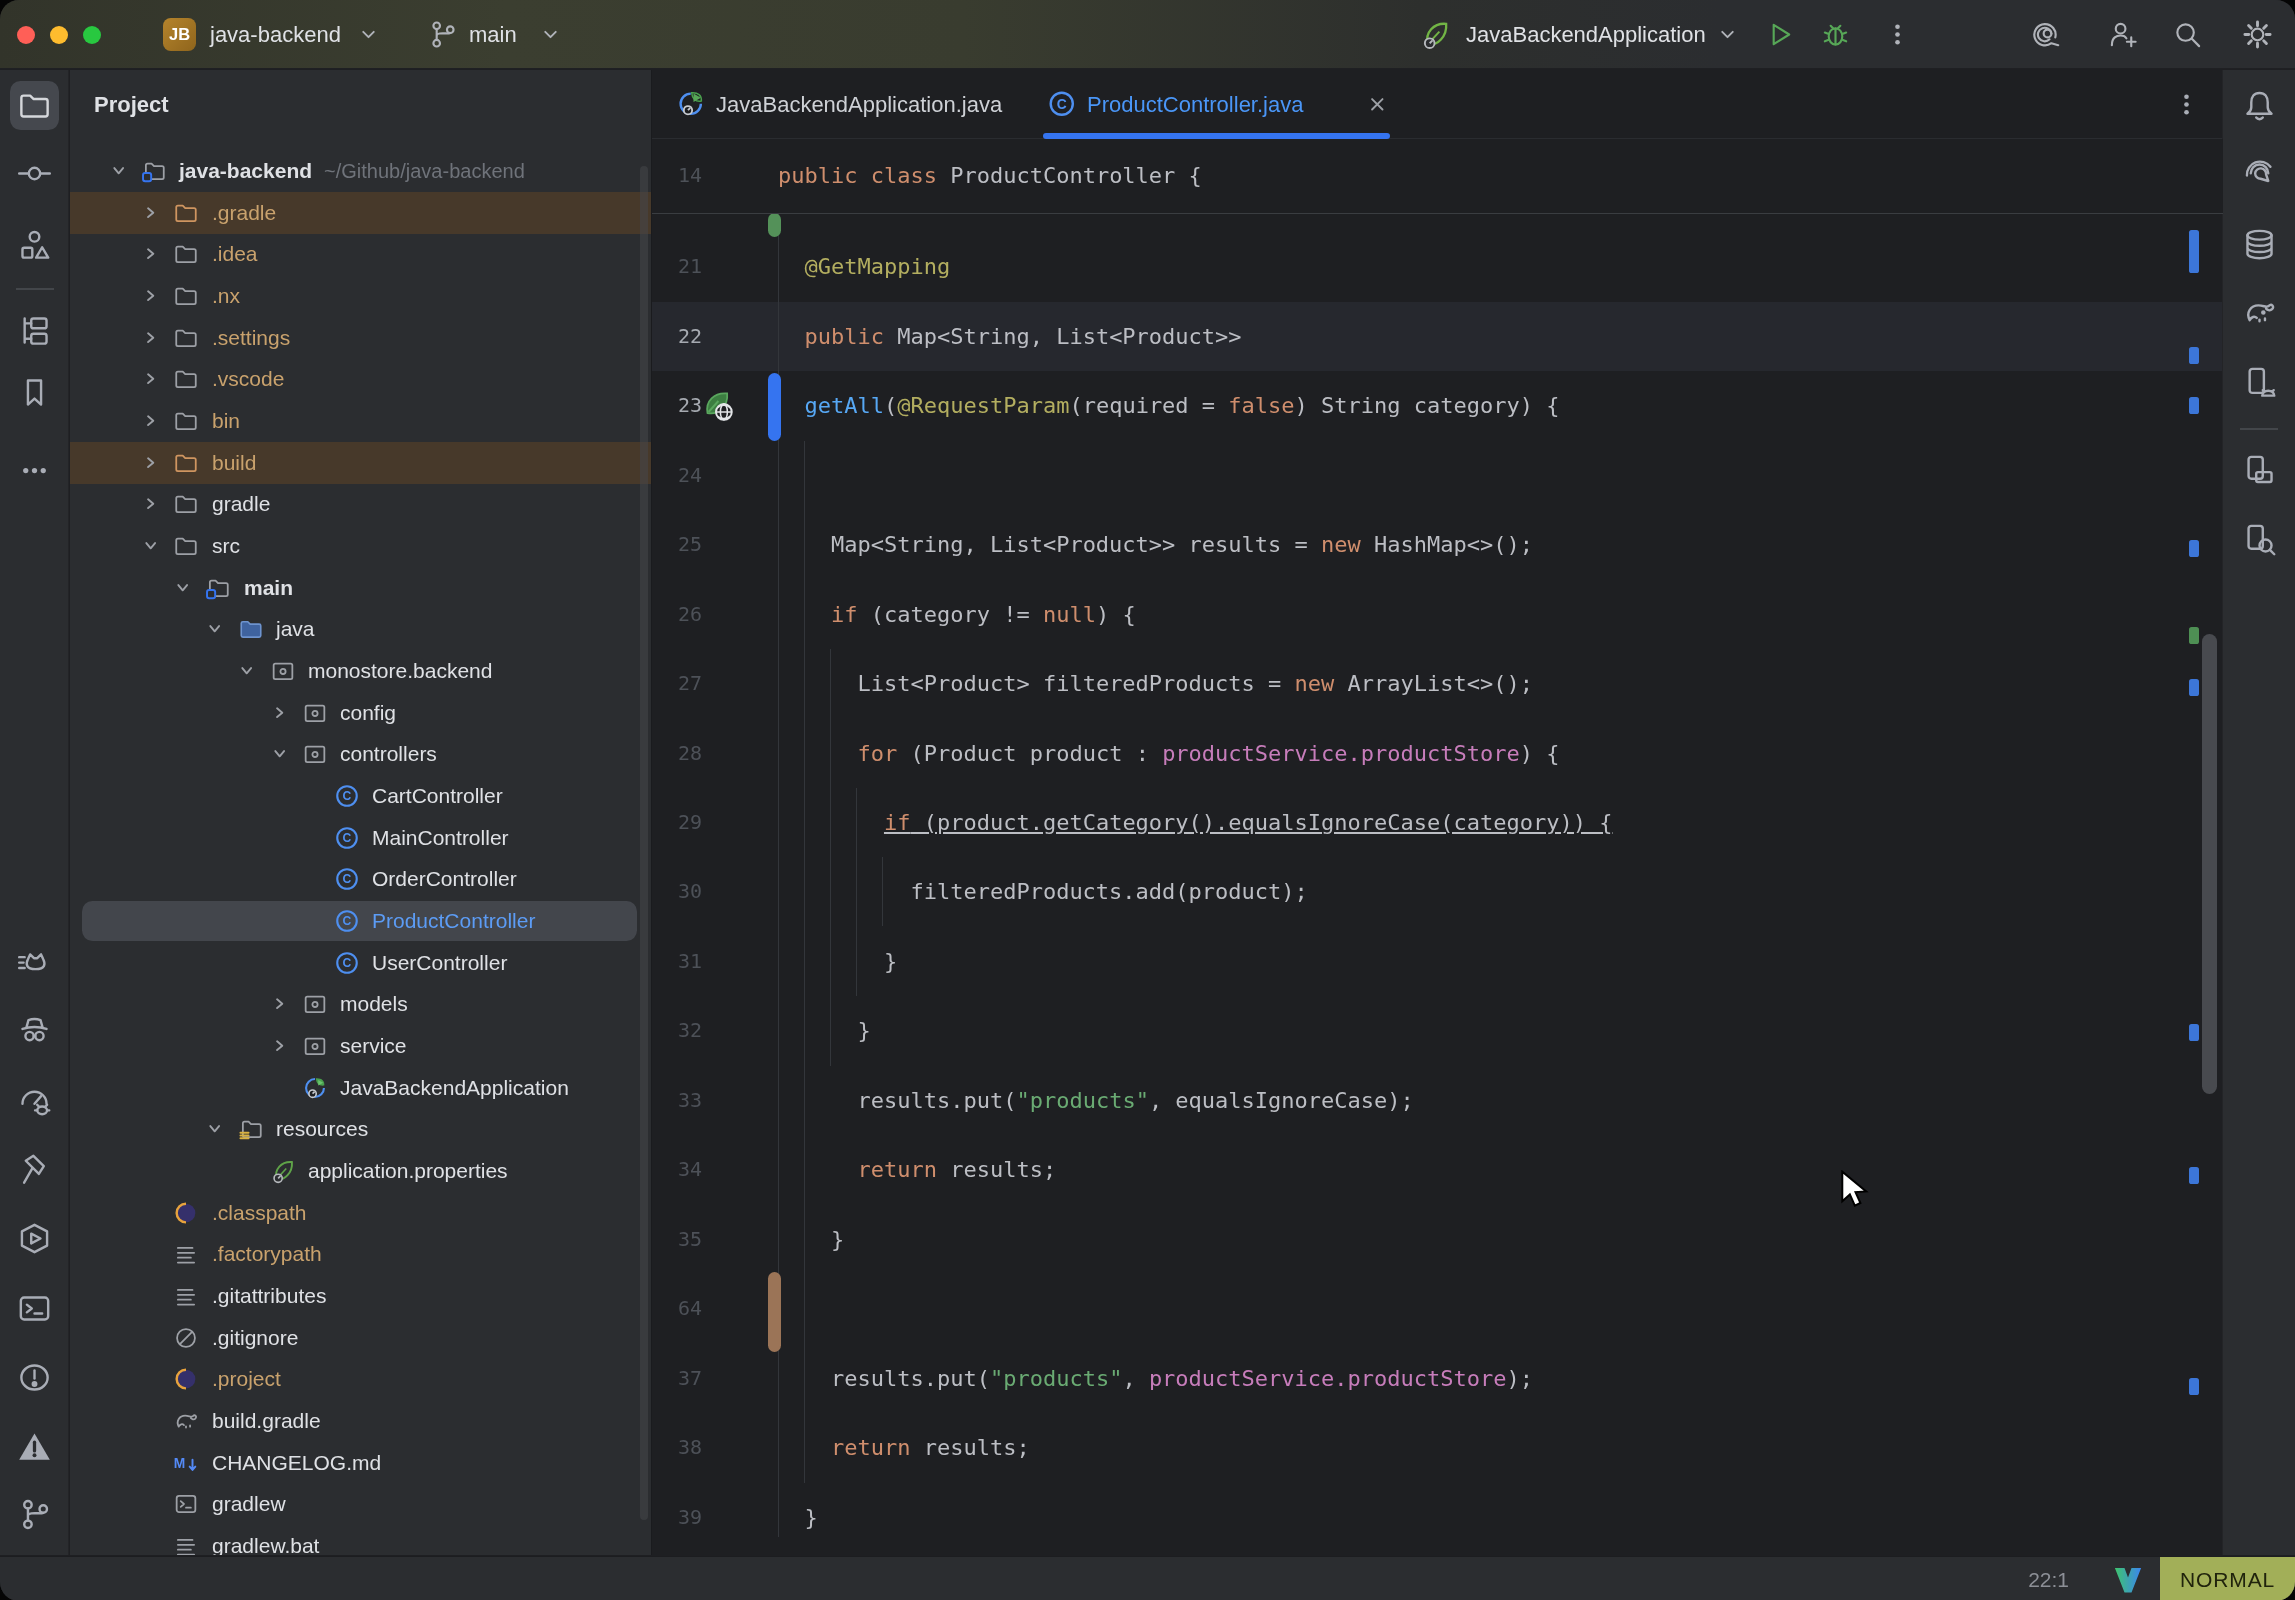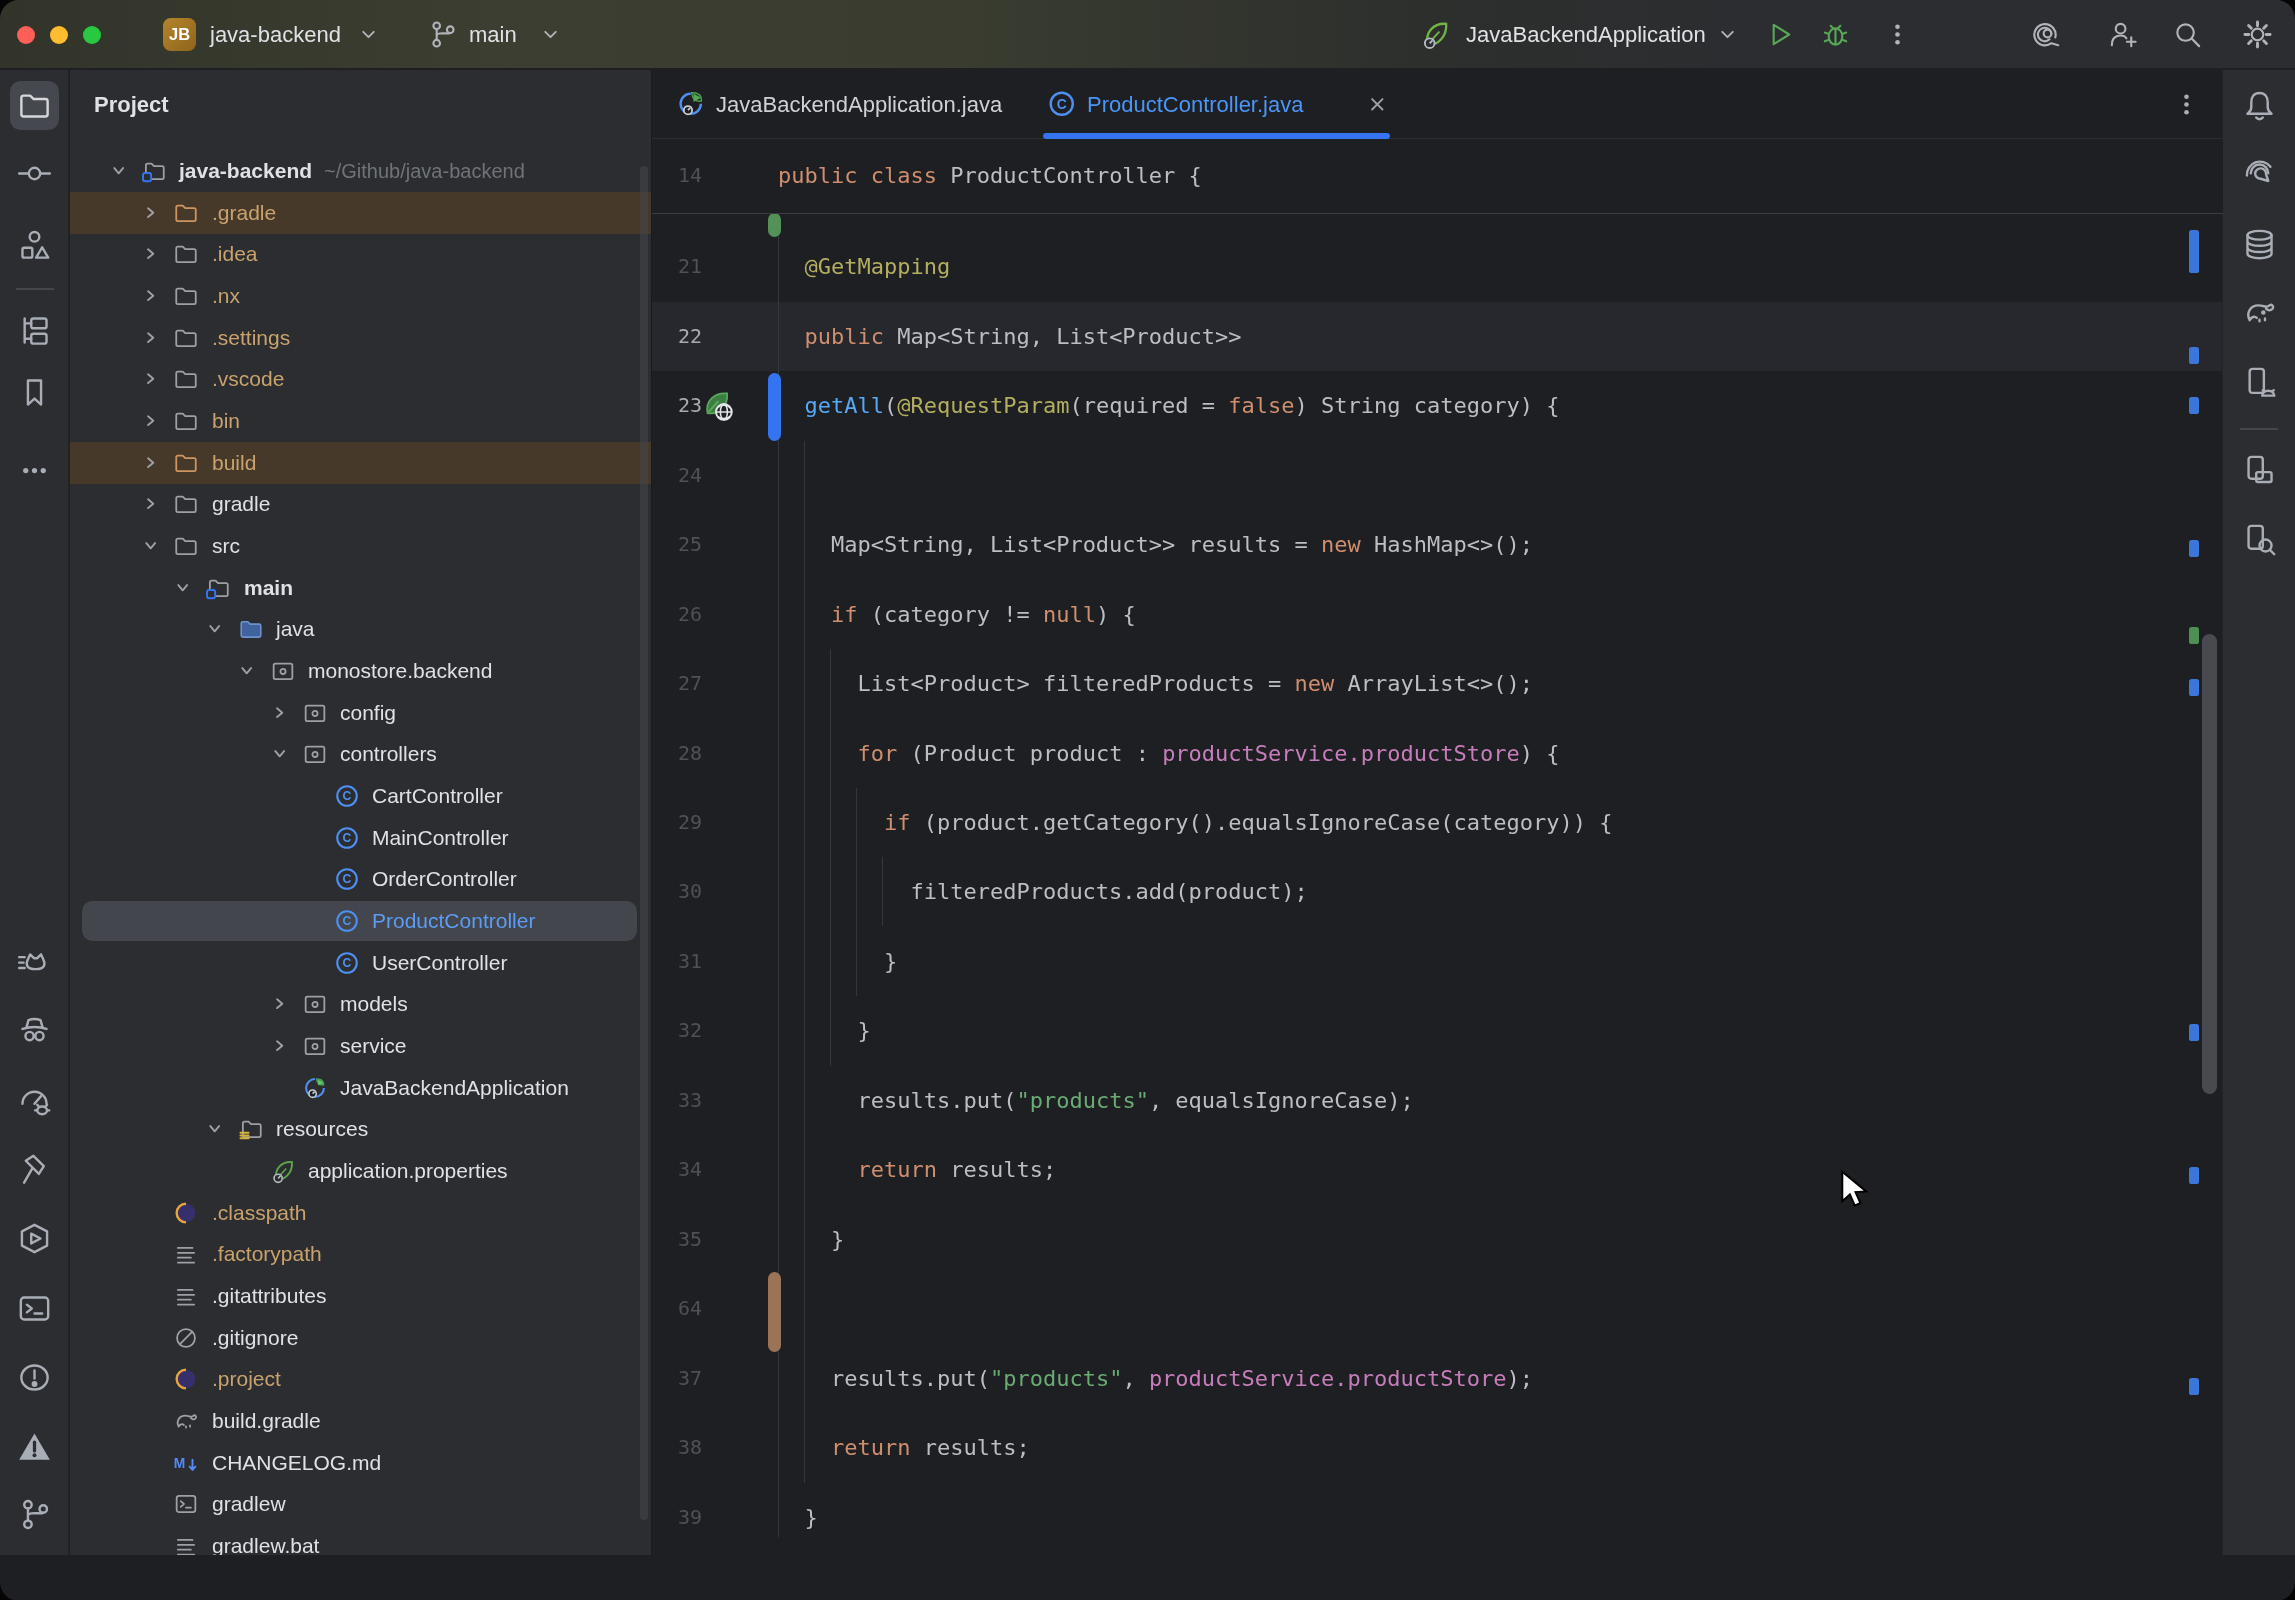--- a/index.html
+++ b/index.html
@@ -767,21 +767,21 @@
         <div class="crow" style="top: 579px;">
           <span class="ln">27</span>
           <span class="ct" style="padding-left: 6ch;"><span class="tk-p">List&lt;Product&gt; filteredProducts = </span><span class="tk-k">new</span><span class="tk-p"> ArrayList&lt;&gt;();</span></span>
         </div>
         <div class="crow" style="top: 649px;">
           <span class="ln">28</span>
           <span class="ct" style="padding-left: 6ch;"><span class="tk-k">for</span><span class="tk-p"> (Product product : </span><span class="tk-f">productService.productStore</span><span class="tk-p">) {</span></span>
         </div>
         <div class="crow" style="top: 718px;">
           <span class="ln">29</span>
-          <span class="ct" style="padding-left: 8ch;"><span class="tk-k">if</span><span class="tk-p"> (product.getCategory().equalsIgnoreCase(category)) {</span></span>
+          <span class="ct" style="padding-left: 8ch; text-decoration: underline;"><span class="tk-k">if</span><span class="tk-p"> (product.getCategory().equalsIgnoreCase(category)) {</span></span>
         </div>
         <div class="crow" style="top: 787px;">
           <span class="ln">30</span>
           <span class="ct" style="padding-left: 10ch;"><span class="tk-p">filteredProducts.add(product);</span></span>
         </div>
         <div class="crow" style="top: 857px;">
           <span class="ln">31</span>
           <span class="ct" style="padding-left: 8ch;"><span class="tk-p">}</span></span>
         </div>
         <div class="crow" style="top: 926px;">
@@ -879,20 +879,35 @@
       </div>
       <div class="strip-ic" style="top: 445px;">
         <svg viewBox="0 0 32 32" fill="none" stroke="currentColor" stroke-width="2.2" stroke-linecap="round" stroke-linejoin="round">
           <rect x="6" y="3.5" width="13" height="21" rx="2.5"></rect>
           <circle cx="21.5" cy="21.5" r="5.5"></circle>
           <path d="M25.5 25.5 L29.5 29.5"></path>
         </svg>
       </div>
     </div>
 
+  <div id="statusbar">
+    <span id="caret-pos">22:1</span>
+    <span id="vim-logo">
+      <svg viewBox="0 0 32 30">
+        <defs>
+            <linearGradient id="vg" x1="0" y1="0" x2="1" y2="0">
+          <stop offset="0" stop-color="#3ec46d"></stop>
+              <stop offset="1" stop-color="#3b86f0"></stop>
+        </linearGradient>
+          </defs>
+        <polygon points="1,1 12,1 16,12 20,1 31,1 20,29 12,29" fill="url(#vg)"></polygon>
+      </svg>
+    </span>
+    <span id="vim-mode">NORMAL</span>
+  </div>
 
   <div id="cursor">
     <svg viewBox="0 0 20 24">
       <path d="M2 1 L2 19 L6.6 14.8 L9.6 21.6 L13 20 L10 13.4 L16.5 13 Z" fill="#fff" stroke="#000" stroke-width="1.2"></path>
     </svg>
   </div>
 </div>
 
 
 </body></html>

